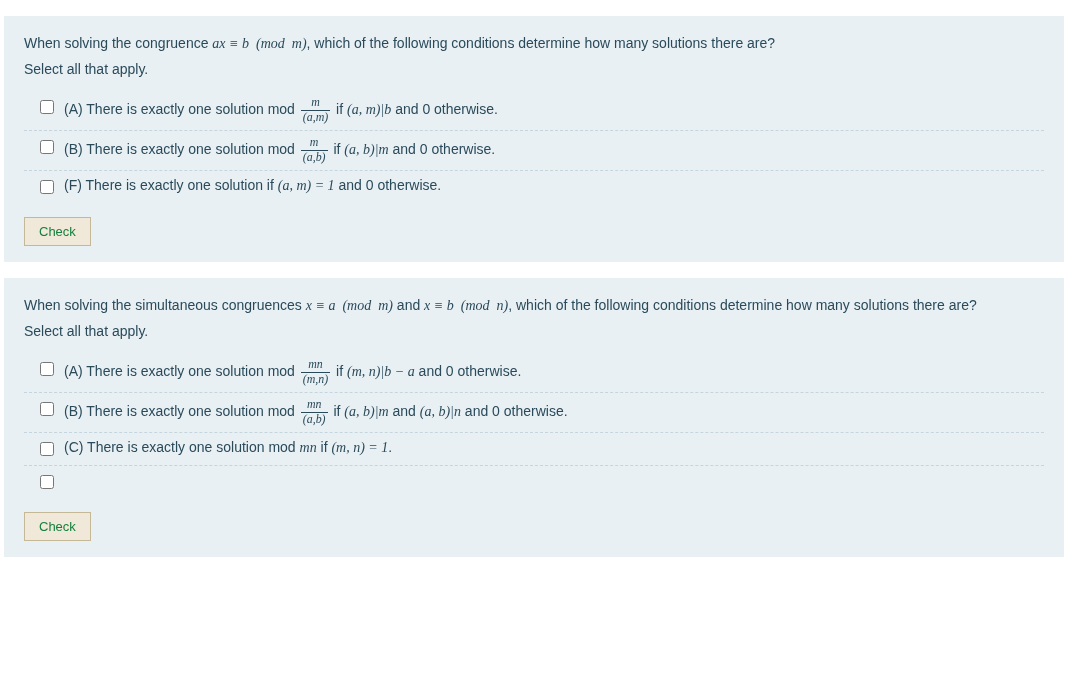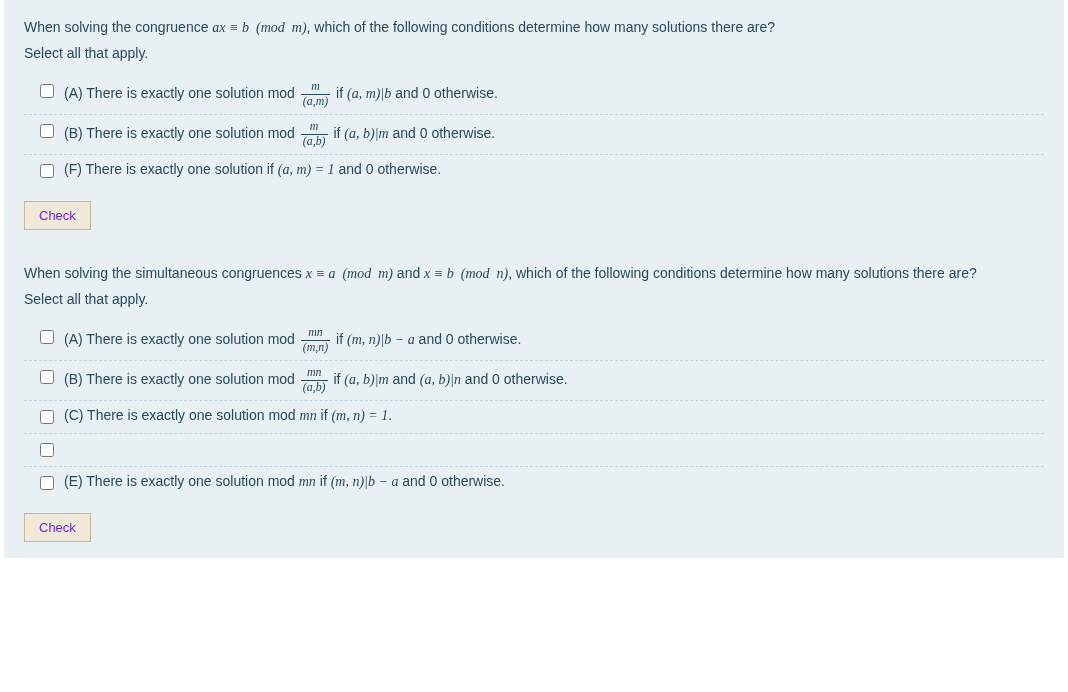--- a/index.html
+++ b/index.html
@@ -7,21 +7,21 @@
     margin: 0;
     padding: 0;
     font-family: 'Segoe UI', Arial, sans-serif;
     background: #ffffff;
     color: #2a4a5a;
     font-size: 14px;
   }
   .question-block {
     background: #e8f0f4;
     padding: 16px 20px;
-    margin: 0 4px;
+    margin: 16px 4px;
   }
   .question-text {
     line-height: 1.6;
     margin-bottom: 6px;
   }
   .instruction {
     margin-bottom: 14px;
   }
   .option-row {
     display: flex;
@@ -38,21 +38,21 @@
     height: 14px;
   }
   .option-label {
     display: inline;
   }
   .check-btn {
     background: #f0e8d8;
     border: 1px solid #c5b896;
     padding: 6px 14px;
     font-size: 13px;
-    color: #6d28d9;
+    color: #15803d;
     cursor: pointer;
     margin-top: 14px;
     font-family: inherit;
   }
   .math-i { font-style: italic; font-family: 'Times New Roman', serif; }
   .frac {
     display: inline-block;
     vertical-align: middle;
     text-align: center;
     font-size: 0.85em;
@@ -129,21 +129,15 @@
     <input type="checkbox" style="">
     <span class="option-label">
       <span>(C)</span><span> There is exactly one solution mod </span><span class="math-i">mn</span><span> if </span><span class="math-i">(m, n) = 1</span><span>.</span>
     </span>
   </div>
 
   <div class="option-row">
     <input type="checkbox" style="">
   </div>
 
-  <div class="option-row">
-    <input type="checkbox" style="">
-    <span class="option-label">
-      <span>(E)</span><span> There is exactly one solution mod </span><span class="math-i">mn</span><span> if </span><span class="math-i">(m, n)|b − a</span><span> and 0 otherwise.</span>
-    </span>
-  </div>
 
   <button class="check-btn">Check</button>
 </div>
 
 </body></html>

